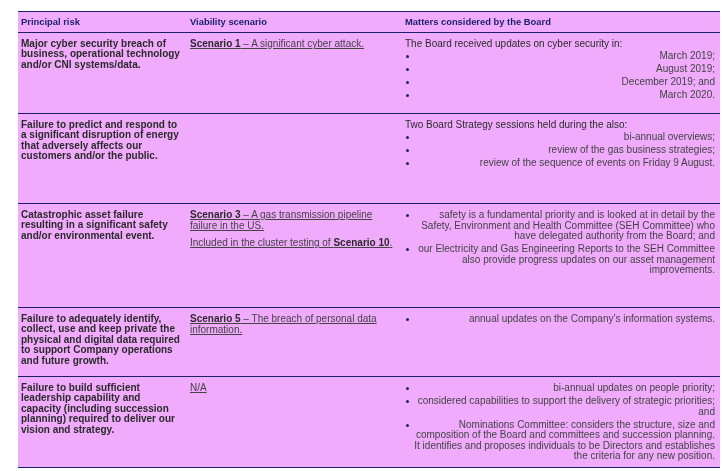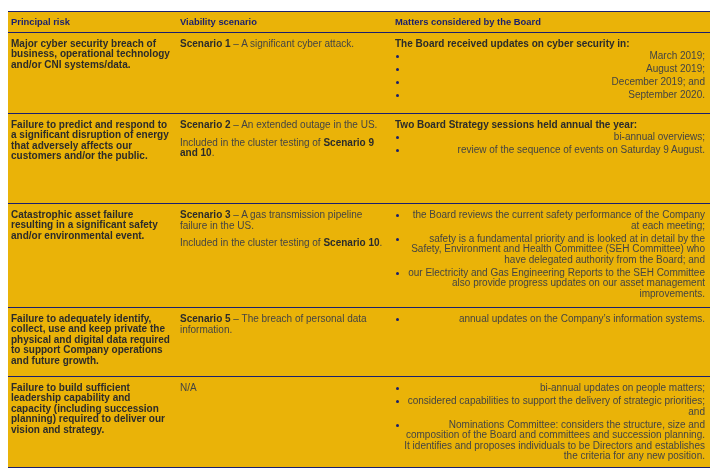--- a/index.html
+++ b/index.html
@@ -10,24 +10,24 @@
     body {
       width: 722px;
       height: 471px;
       position: relative;
       overflow: hidden;
       font-family: "Liberation Sans", sans-serif;
       color: #333333;
     }
     .table {
       position: absolute;
-      left: 8px;
+      left: 18px;
       top: 11px;
       width: 702px;
-      background: #eab308;
+      background: #f0abfc;
       border-top: 1.5px solid #1a1f6e;
     }
     .row {
       position: relative;
       border-bottom: 1.5px solid #1a1f6e;
       box-sizing: border-box;
     }
     .row.header { height: 21px; }
     .cell {
       position: absolute;
@@ -43,26 +43,26 @@
       font-weight: bold;
       color: #1a1f6e;
       font-size: 9.4px;
     }
     .risk {
       font-weight: bold;
       color: #2b2b2b;
       top: 6px;
       line-height: 10.4px;
     }
-    .scen { top: 6px; color: #444; }
+    .scen { top: 6px; color: #444; text-decoration: underline; }
     .scen p { margin: 0 0 7px 0; }
     .scen b { color: #2b2b2b; }
     .matters { top: 6px; color: #444; }
     .matters .lead {
-      font-weight: bold;
+      font-weight: normal;
       color: #2b2b2b;
       margin-bottom: 1px;
     }
     .matters ul {
       list-style: none;
       margin: 0;
       padding: 0;
       text-align: right;
     }
     .matters li {
@@ -94,49 +94,45 @@
     <div class="cell c1 risk">Major cyber security breach of business, operational technology and/or CNI systems/data.</div>
     <div class="cell c2 scen">
       <p><b>Scenario 1</b><span> – A significant cyber attack.</span></p>
     </div>
     <div class="cell c3 matters">
       <div class="lead">The Board received updates on cyber security in:</div>
       <ul>
         <li><span class="bullet"></span><span>March 2019;</span></li>
         <li><span class="bullet"></span><span>August 2019;</span></li>
         <li><span class="bullet"></span><span>December 2019; and</span></li>
-        <li><span class="bullet"></span><span>September 2020.</span></li>
+        <li><span class="bullet"></span><span>March 2020.</span></li>
       </ul>
     </div>
   </div>
 
   <div class="row" style="height:90px">
     <div class="cell c1 risk">Failure to predict and respond to a significant disruption of energy that adversely affects our customers and/or the public.</div>
-    <div class="cell c2 scen">
-      <p><b>Scenario 2</b><span> – An extended outage in the US.</span></p>
-      <p><span>Included in the cluster testing of </span><b>Scenario 9 and 10</b><span>.</span></p>
-    </div>
     <div class="cell c3 matters">
-      <div class="lead">Two Board Strategy sessions held annual the year:</div>
+      <div class="lead">Two Board Strategy sessions held during the also:</div>
       <ul>
         <li><span class="bullet"></span><span>bi-annual overviews;</span></li>
-        <li><span class="bullet"></span><span>review of the sequence of events on Saturday 9 August.</span></li>
+        <li><span class="bullet"></span><span>review of the gas business strategies;</span></li>
+        <li><span class="bullet"></span><span>review of the sequence of events on Friday 9 August.</span></li>
       </ul>
     </div>
   </div>
 
   <div class="row" style="height:104px">
     <div class="cell c1 risk">Catastrophic asset failure resulting in a significant safety and/or environmental event.</div>
     <div class="cell c2 scen">
       <p><b>Scenario 3</b><span> – A gas transmission pipeline failure in the US.</span></p>
       <p><span>Included in the cluster testing of </span><b>Scenario 10</b><span>.</span></p>
     </div>
     <div class="cell c3 matters">
       <ul>
-        <li><span class="bullet"></span><span>the Board reviews the current safety performance of the Company at each meeting;</span></li>
         <li><span class="bullet"></span><span>safety is a fundamental priority and is looked at in detail by the Safety, Environment and Health Committee (SEH Committee) who have delegated authority from the Board; and</span></li>
         <li><span class="bullet"></span><span>our Electricity and Gas Engineering Reports to the SEH Committee also provide progress updates on our asset management improvements.</span></li>
       </ul>
     </div>
   </div>
 
   <div class="row" style="height:69px">
     <div class="cell c1 risk">Failure to adequately identify, collect, use and keep private the physical and digital data required to support Company operations and future growth.</div>
     <div class="cell c2 scen">
       <p><b>Scenario 5</b><span> – The breach of personal data information.</span></p>
@@ -148,19 +144,19 @@
     </div>
   </div>
 
   <div class="row" style="height:91px">
     <div class="cell c1 risk">Failure to build sufficient leadership capability and capacity (including succession planning) required to deliver our vision and strategy.</div>
     <div class="cell c2 scen">
       <p><span>N/A</span></p>
     </div>
     <div class="cell c3 matters">
       <ul>
-        <li><span class="bullet"></span><span>bi-annual updates on people matters;</span></li>
+        <li><span class="bullet"></span><span>bi-annual updates on people priority;</span></li>
         <li><span class="bullet"></span><span>considered capabilities to support the delivery of strategic priorities; and</span></li>
         <li><span class="bullet"></span><span>Nominations Committee: considers the structure, size and composition of the Board and committees and succession planning. It identifies and proposes individuals to be Directors and establishes the criteria for any new position.</span></li>
       </ul>
     </div>
   </div>
 </div>
 
 </body></html>

